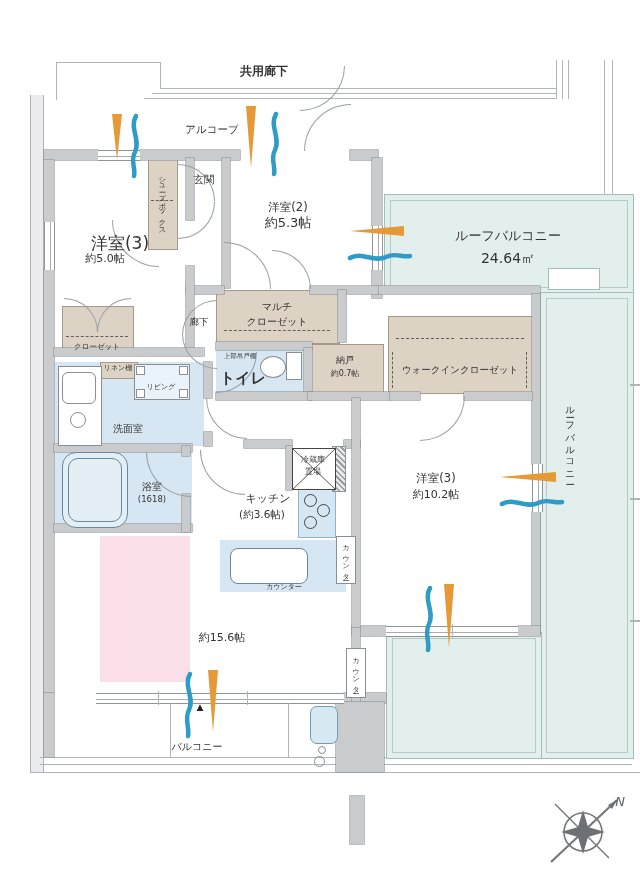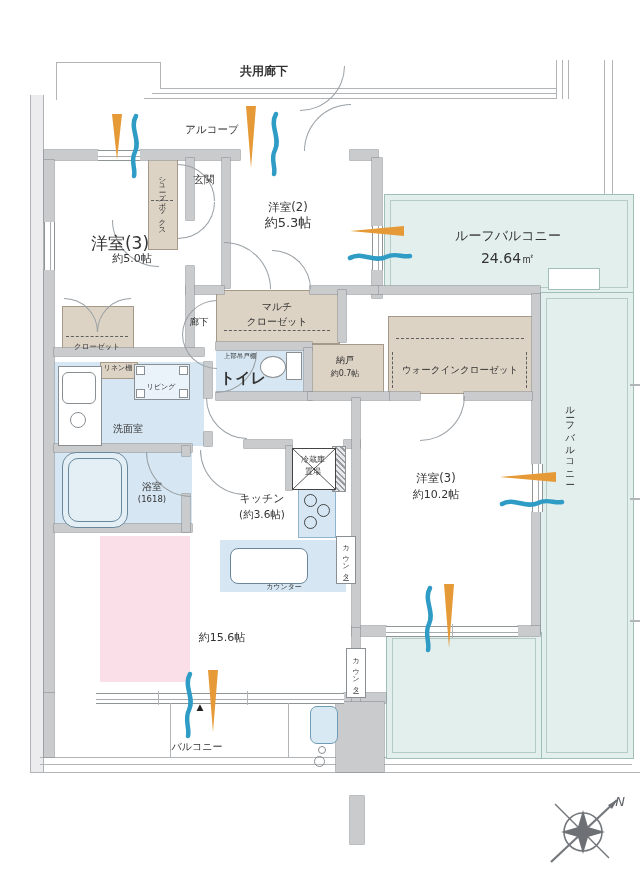--- a/index.html
+++ b/index.html
@@ -236,41 +236,41 @@
     <polygon points="72,12 63,17 67,21" fill="#6d7175"></polygon>
   </svg>
 
   <span class="lbl" style="left:264px;top:72px;font-size:12px;font-weight:bold;">共用廊下</span>
   <span class="lbl" style="left:212px;top:130px;font-size:10.5px;">アルコーブ</span>
   <span class="lbl vt" style="left:162px;top:201px;font-size:7.5px;letter-spacing:0;">シューズボックス</span>
   <span class="lbl" style="left:204px;top:180px;font-size:10.5px;">玄関</span>
   <span class="lbl" style="left:288px;top:207px;font-size:11.5px;">洋室(2)</span>
   <span class="lbl" style="left:288px;top:223px;font-size:13px;">約5.3帖</span>
   <span class="lbl" style="left:120px;top:243px;font-size:17px;">洋室(3)</span>
-  <span class="lbl" style="left:132px;top:259px;font-size:11px;">約5.0帖</span>
+  <span class="lbl" style="left:105px;top:259px;font-size:11px;">約5.0帖</span>
   <span class="lbl" style="left:508px;top:236px;font-size:13px;">ルーフバルコニー</span>
   <span class="lbl" style="left:508px;top:258px;font-size:14px;">24.64㎡</span>
   <span class="lbl vt" style="left:570px;top:440px;font-size:9.5px;">ルーフバルコニー</span>
   <span class="lbl" style="left:277px;top:306px;font-size:10px;">マルチ</span>
   <span class="lbl" style="left:277px;top:321px;font-size:10px;">クローゼット</span>
   <span class="lbl" style="left:199px;top:322px;font-size:9.5px;">廊下</span>
   <span class="lbl" style="left:97px;top:347px;font-size:7.5px;">クローゼット</span>
   <span class="lbl" style="left:118px;top:369px;font-size:7px;">リネン棚</span>
   <span class="lbl" style="left:161px;top:388px;font-size:7px;">リビング</span>
   <span class="lbl" style="left:240px;top:356px;font-size:6.5px;">上部吊戸棚</span>
   <span class="lbl" style="left:243px;top:379px;font-size:15px;font-weight:bold;">トイレ</span>
   <span class="lbl" style="left:345px;top:361px;font-size:9px;">納戸</span>
   <span class="lbl" style="left:345px;top:374px;font-size:8px;">約0.7帖</span>
   <span class="lbl" style="left:460px;top:370px;font-size:9.5px;">ウォークインクローゼット</span>
   <span class="lbl" style="left:128px;top:428px;font-size:10px;">洗面室</span>
   <span class="lbl" style="left:152px;top:486px;font-size:10px;">浴室</span>
   <span class="lbl" style="left:152px;top:500px;font-size:8.5px;">(1618)</span>
   <span class="lbl" style="left:313px;top:460px;font-size:8px;">冷蔵庫</span>
   <span class="lbl" style="left:313px;top:472px;font-size:8px;">置場</span>
-  <span class="lbl" style="left:262px;top:499px;font-size:11px;">キッチン</span>
+  <span class="lbl" style="left:268px;top:499px;font-size:11px;">キッチン</span>
   <span class="lbl" style="left:262px;top:515px;font-size:10.5px;">(約3.6帖)</span>
   <span class="lbl" style="left:284px;top:588px;font-size:7px;">カウンター</span>
   <span class="lbl vt" style="left:345px;top:559px;font-size:7px;letter-spacing:1px;">カウンター</span>
   <span class="lbl vt" style="left:355px;top:672px;font-size:7px;letter-spacing:1px;">カウンター</span>
   <span class="lbl" style="left:436px;top:478px;font-size:11.5px;">洋室(3)</span>
   <span class="lbl" style="left:436px;top:495px;font-size:11px;">約10.2帖</span>
   <span class="lbl" style="left:222px;top:638px;font-size:11px;">約15.6帖</span>
   <span class="lbl" style="left:197px;top:746px;font-size:10px;">バルコニー</span>
   <span class="lbl" style="left:200px;top:708px;font-size:9px;color:#222;">▲</span>
   <span class="lbl" style="left:620px;top:802px;font-size:13px;font-style:italic;color:#5f6367;">N</span>

